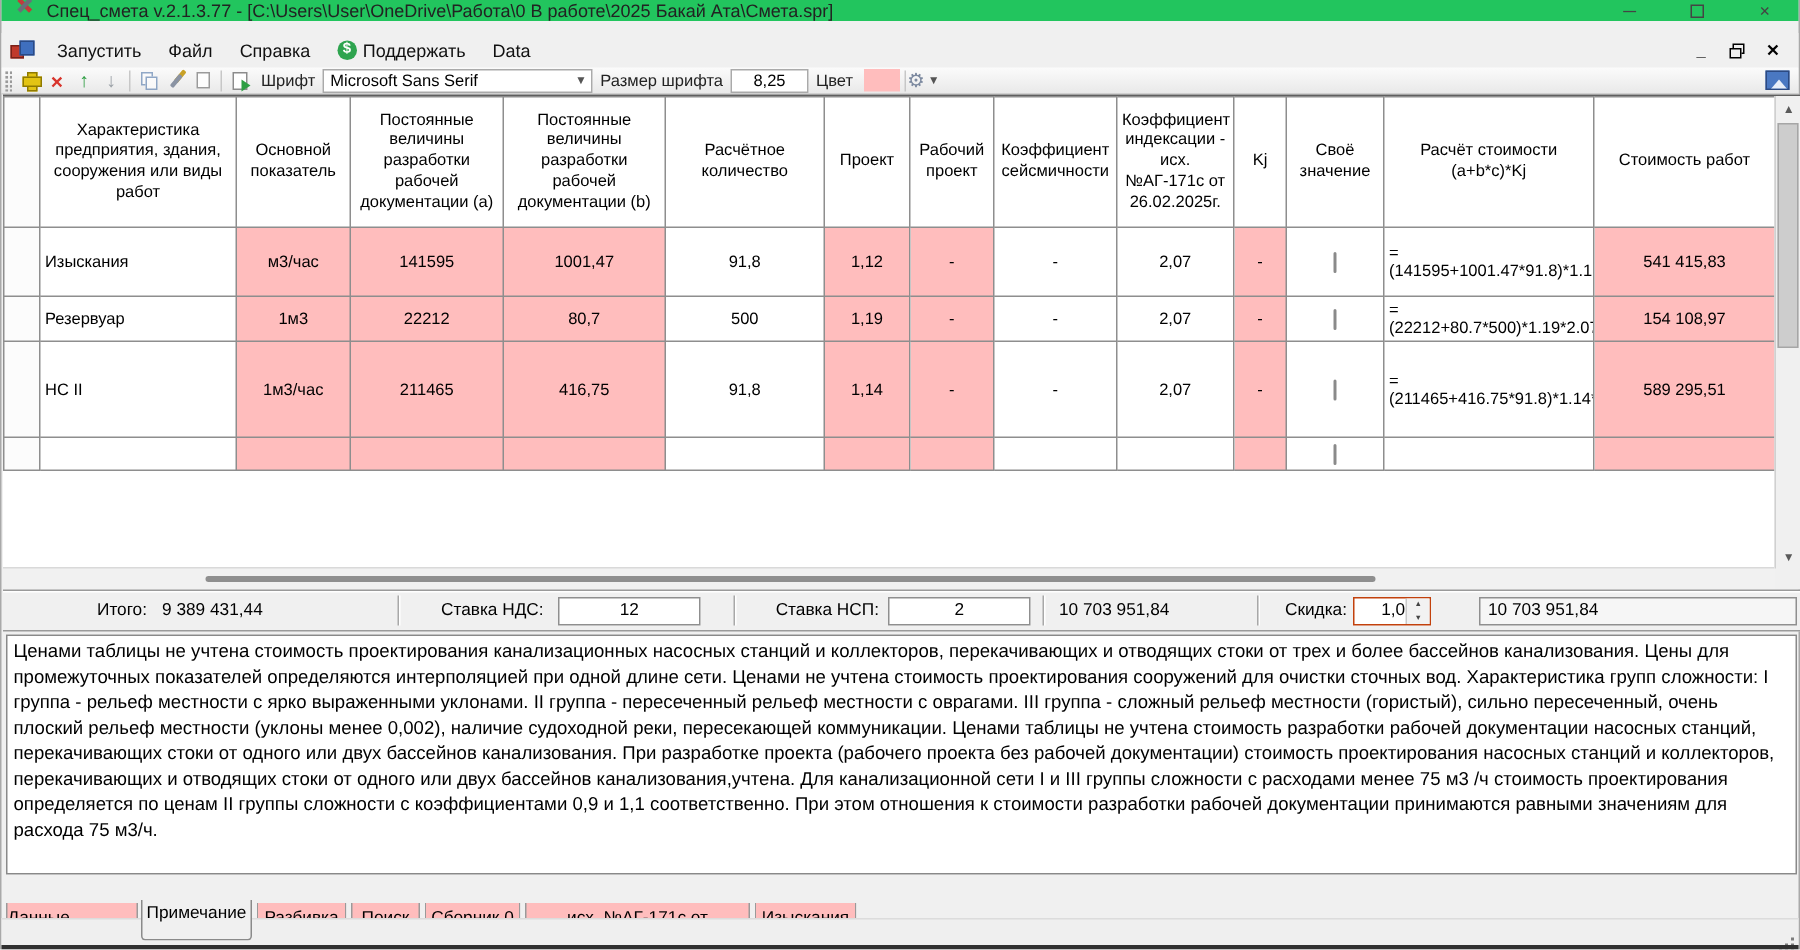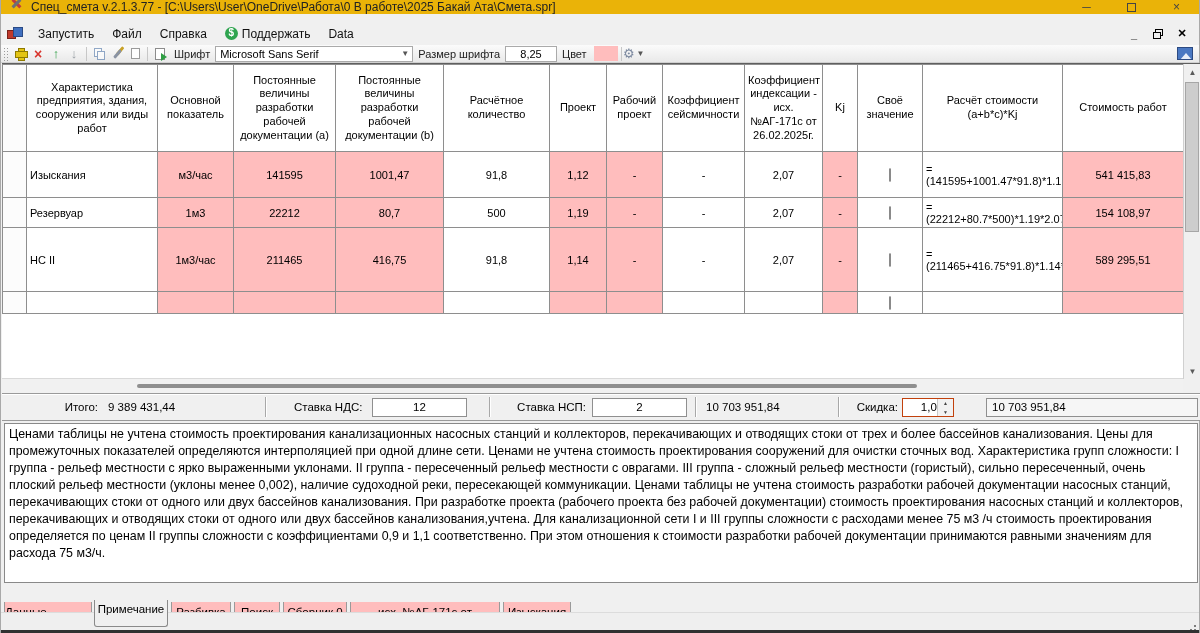--- a/index.html
+++ b/index.html
@@ -1,21 +1,21 @@
 <!DOCTYPE html>
 <html><head>
 <meta charset="utf-8">
 <style>
   * { margin:0; padding:0; box-sizing:border-box; }
   html,body { width:1200px; height:633px; overflow:hidden; }
   body { font-family:"Liberation Sans", sans-serif; background:#f0f0f0; position:relative; }
   .win { position:absolute; inset:0; border-left:1px solid #a9a9a9; border-right:1px solid #a9a9a9; background:#f0f0f0; }
 
   
-  .titlebar { position:absolute; top:0; left:0; right:0; height:14px; background:#eab308; display:flex; align-items:center; }
+  .titlebar { position:absolute; top:0; left:0; right:0; height:14px; background:#22c55e; display:flex; align-items:center; }
   .app-ico { position:relative; width:16px; height:14px; margin:0 6px 0 8px; }
   .app-ico i { position:absolute; display:block; }
   .app-ico .t1 { left:2px; top:2px; width:11px; height:3px; background:#c23b3b; transform:rotate(45deg); }
   .app-ico .t2 { left:2px; top:2px; width:11px; height:3px; background:#6a6f79; transform:rotate(-45deg); }
   .title-text { font-size:12px; color:#222; white-space:nowrap; }
   .wbtns { margin-left:auto; display:flex; height:22px; }
   .wbtn { width:45px; height:22px; display:flex; align-items:center; justify-content:center; font-size:12px; color:#444; }
   .wbtn .boxico { width:9px; height:9px; border:1px solid #444; display:block; }
 
   
@@ -46,21 +46,21 @@
   .dn-ico { color:#9aa0a6; font-size:13px; font-weight:bold; line-height:1; }
   .copy-ico { position:relative; width:11px; height:12px; opacity:.65; }
   .copy-ico i { position:absolute; width:8px; height:9px; border:1px solid #5b7fae; background:#fff; display:block; }
   .copy-ico .p1 { left:0; top:0; }
   .copy-ico .p2 { left:3px; top:3px; }
   .brush-ico { width:3px; height:10px; background:#8a93a3; transform:rotate(40deg); border-radius:1px; box-shadow:0 -4px 0 #c9a227; }
   .rect-ico { width:9px; height:11px; border:1px solid #9a9a9a; background:#fdfdfd; }
   .export-ico { position:relative; width:10px; height:12px; border:1px solid #8c8c8c; background:#fff; }
   .export-ico::after { content:""; position:absolute; right:-3px; bottom:-2px; width:0; height:0; border-left:6px solid #2f9e44; border-top:4px solid transparent; border-bottom:4px solid transparent; }
   .tb-label { padding:0 5px; color:#222; }
-  .combo { width:198px; height:16px; background:#fff; border:1px solid #aaa; display:flex; align-items:center; font-size:11px; padding-left:4px; }
+  .combo { width:180px; height:16px; background:#fff; border:1px solid #aaa; display:flex; align-items:center; font-size:11px; padding-left:4px; }
   .combo .dd { margin-left:auto; padding-right:3px; color:#555; font-size:8px; }
   .tb-input { width:52px; height:16px; background:#fff; border:1px solid #aaa; text-align:center; line-height:15px; }
   .color-swatch { width:24px; height:15px; margin-left:2px; }
   .gear-ico { color:#7d8aa0; font-size:13px; line-height:1; }
   .dd-arrow { font-size:8px; color:#555; margin-left:2px; }
   .img-ico { position:absolute; right:6px; top:2px; width:16px; height:13px; background:#4a78c2; border:1px solid #2c4a82; overflow:hidden; }
   .img-ico::after { content:""; position:absolute; left:2px; bottom:-1px; width:0; height:0; border-left:6px solid transparent; border-right:6px solid transparent; border-bottom:7px solid #e8eef8; }
 
   
   .grid { position:absolute; top:63px; left:1px; width:1198px; height:330px; background:#f0f0f0; border-top:1px solid #5f5f5f; }

